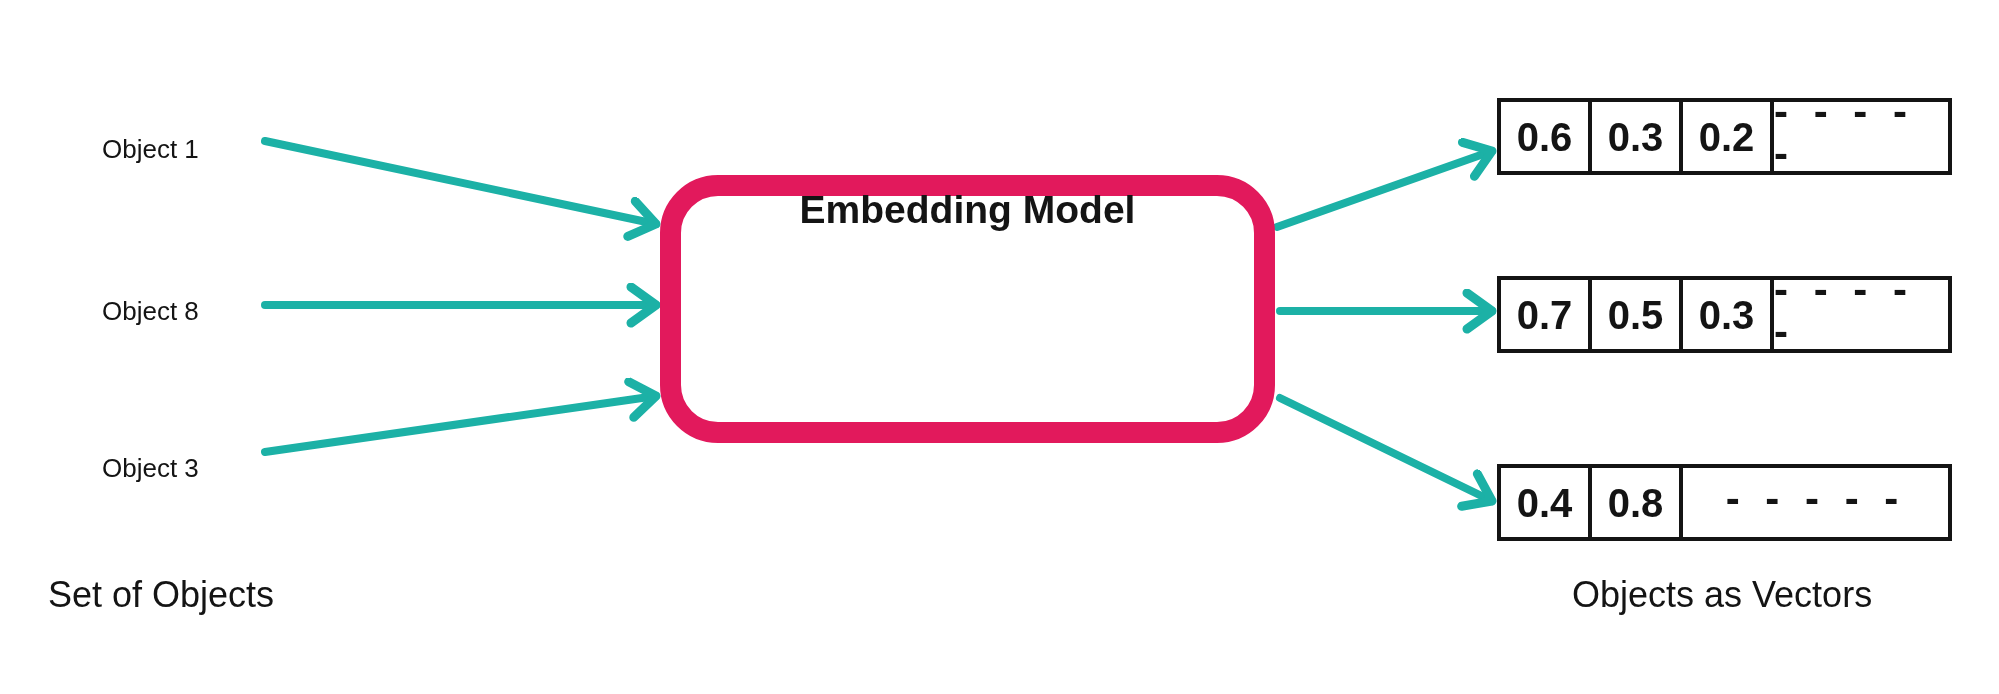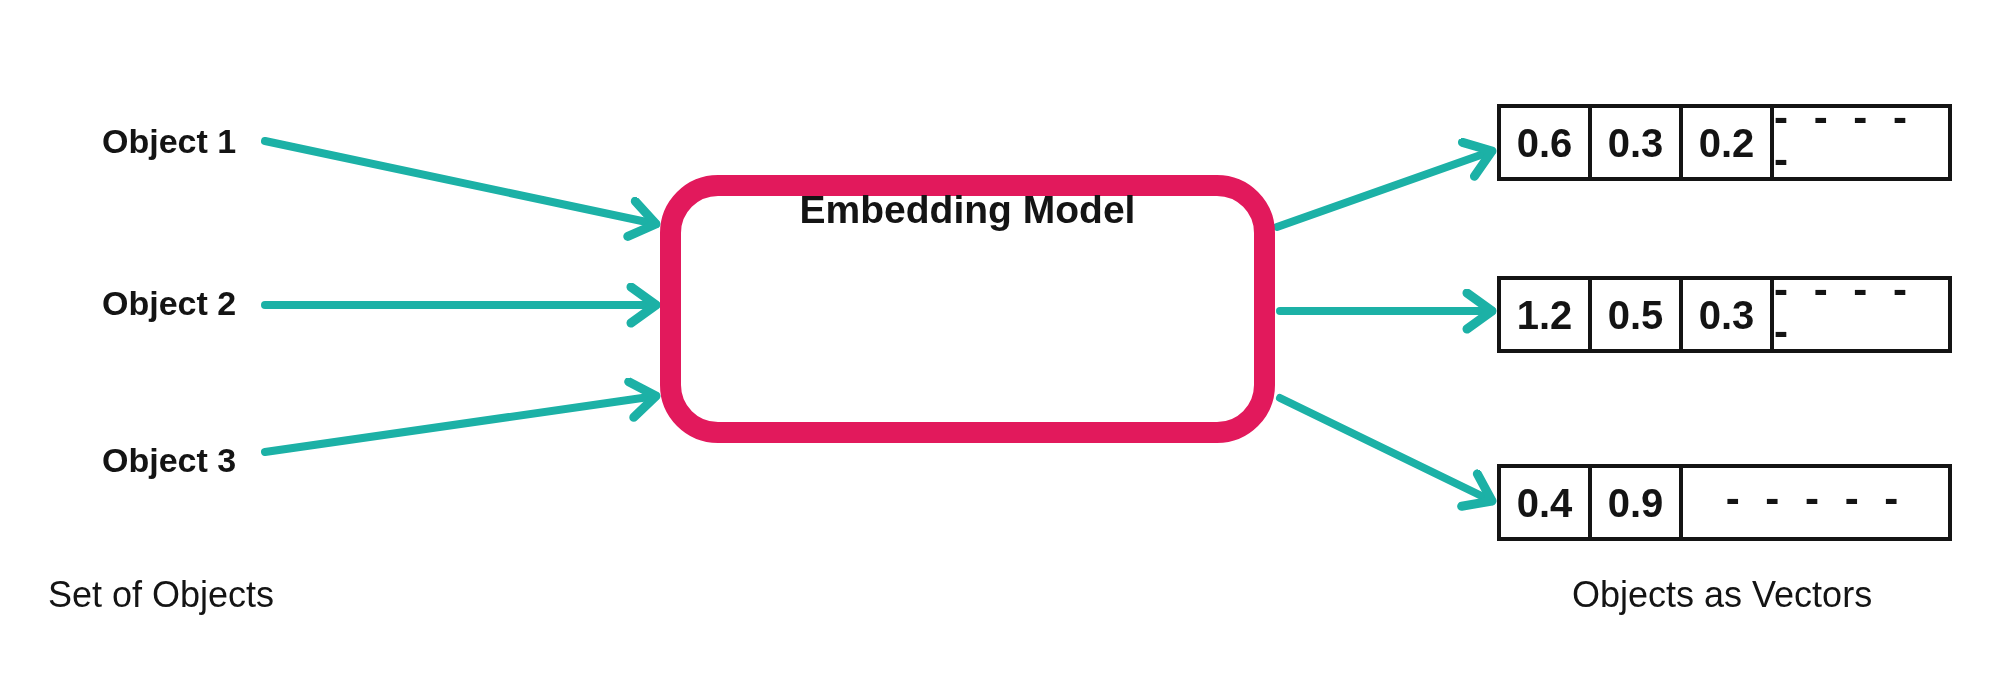--- a/index.html
+++ b/index.html
@@ -14,23 +14,24 @@
   .canvas{
     position:relative;
     width:1999px;height:694px;
     background:var(--bg);
     overflow:hidden;
   }
   .arrow-layer{position:absolute;inset:0;width:1999px;height:694px;}
   .arrow-layer line{stroke:var(--arrow);stroke-width:8;stroke-linecap:round;}
   .obj-label{
     position:absolute;
-    font-size:34px;font-weight:700;line-height:1;
+    font-size:26px;font-weight:400;line-height:1;
     white-space:nowrap;
     transform:translateY(-50%);
+    margin-top:8px;
   }
   .caption{
     position:absolute;
     font-size:36px;font-weight:400;line-height:1;
     white-space:nowrap;
     transform:translateY(-50%);
   }
   .model-box{
     position:absolute;
     left:660px;top:175px;width:615px;height:268px;
@@ -76,44 +77,44 @@
     </defs>
     <line x1="265" y1="141" x2="656" y2="224" marker-end="url(#head)"></line>
     <line x1="265" y1="305" x2="656" y2="305" marker-end="url(#head)"></line>
     <line x1="265" y1="452" x2="656" y2="396" marker-end="url(#head)"></line>
     <line x1="1277" y1="227" x2="1492" y2="151" marker-end="url(#head)"></line>
     <line x1="1280" y1="311" x2="1492" y2="311" marker-end="url(#head)"></line>
     <line x1="1280" y1="398" x2="1492" y2="501" marker-end="url(#head)"></line>
   </svg>
 
   <div class="obj-label" style="left:102px;top:141px">Object 1</div>
-  <div class="obj-label" style="left:102px;top:303px">Object 2</div>
+  <div class="obj-label" style="left:102px;top:303px">Object 8</div>
   <div class="obj-label" style="left:102px;top:460px">Object 3</div>
 
   <div class="caption" style="left:48px;top:595px">Set of Objects</div>
 
   <div class="model-box">
     <span class="model-label">Embedding Model</span>
   </div>
 
-  <div class="vector-row" style="top:104px">
+  <div class="vector-row" style="top:98px">
     <div class="vector-cell num">0.6</div>
     <div class="vector-cell num">0.3</div>
     <div class="vector-cell num">0.2</div>
     <div class="vector-cell dash">- - - - -</div>
   </div>
 
   <div class="vector-row" style="top:276px">
-    <div class="vector-cell num">1.2</div>
+    <div class="vector-cell num">0.7</div>
     <div class="vector-cell num">0.5</div>
     <div class="vector-cell num">0.3</div>
     <div class="vector-cell dash">- - - - -</div>
   </div>
 
   <div class="vector-row" style="top:464px">
     <div class="vector-cell num">0.4</div>
-    <div class="vector-cell num">0.9</div>
+    <div class="vector-cell num">0.8</div>
     <div class="vector-cell dash">- - - - -</div>
   </div>
 
   <div class="caption" style="left:1572px;top:595px">Objects as Vectors</div>
 
 </div>
 
 </body></html>

